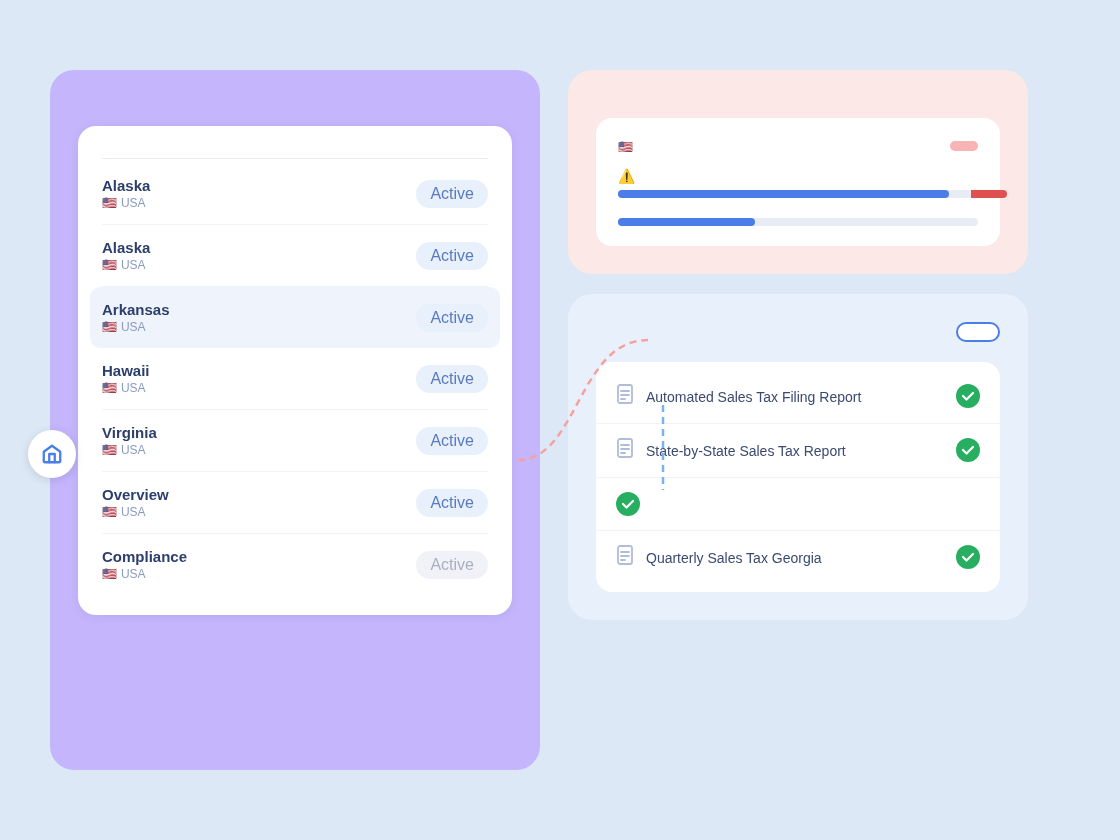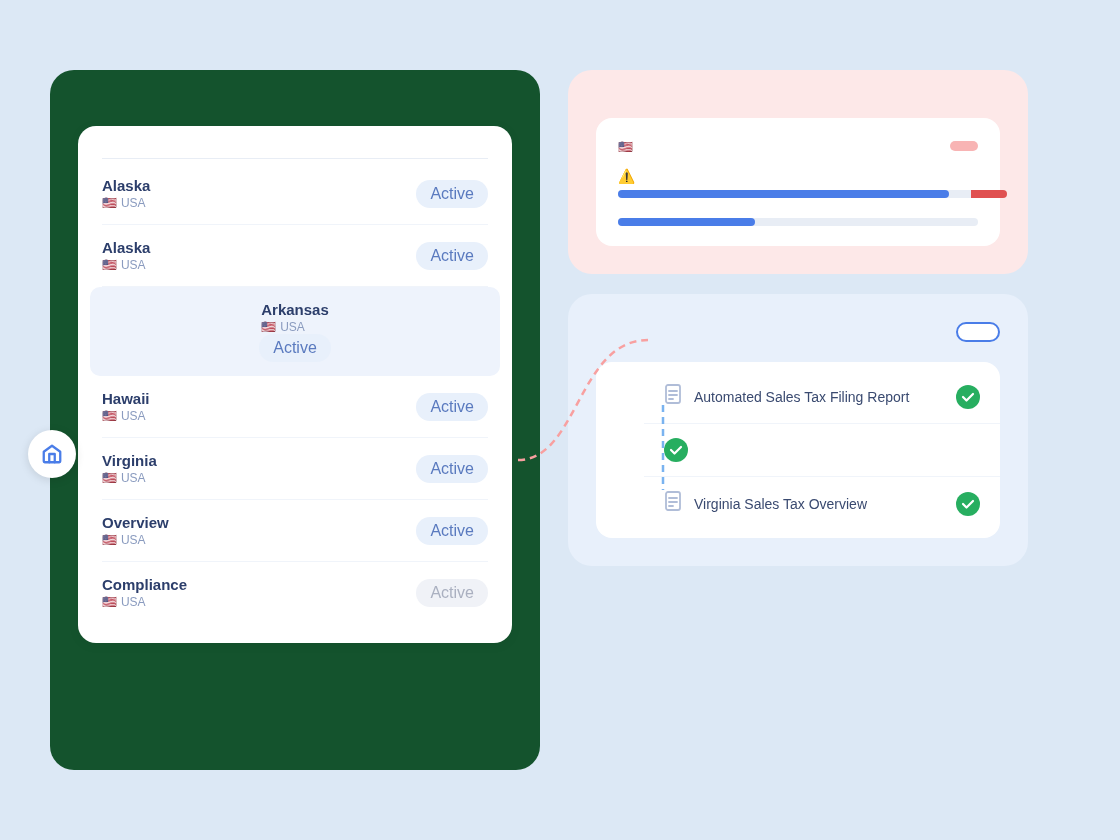--- a/index.html
+++ b/index.html
@@ -16,21 +16,21 @@
     .main-container {
       display: flex;
       gap: 28px;
       align-items: flex-start;
       width: 1020px;
       position: relative;
     }
 
     
     .left-panel {
-      background: #14532d;
+      background: #c4b5fd;
       border-radius: 24px;
       padding: 32px 28px;
       width: 490px;
       min-height: 700px;
       position: relative;
     }
     .left-panel-title {
       font-size: 28px;
       font-weight: 700;
       color: #2c3e6b;
@@ -66,21 +66,20 @@
       align-items: center;
       padding: 14px 0;
       border-bottom: 1px solid #f0f4fa;
     }
     .table-row.highlighted {
       background: #eef3fc;
       margin: 0 -12px;
       padding: 14px 12px;
       border-radius: 10px;
       border-bottom: none;
-      flex-direction: column;
     }
     .table-row:last-child {
       border-bottom: none;
     }
     .location-info .loc-name {
       font-size: 15px;
       font-weight: 600;
       color: #2c3e6b;
     }
     .location-info .loc-country {
@@ -257,24 +256,23 @@
       cursor: pointer;
     }
     .reports-inner {
       background: #fff;
       border-radius: 16px;
       padding: 8px 0;
     }
     .report-row {
       display: flex;
       justify-content: space-between;
-      align-items: center;
+      align-items: flex-start;
       padding: 14px 20px;
       border-bottom: 1px solid #f0f4fa;
-      margin-left: 48px;
     }
     .report-row:last-child { border-bottom: none; }
     .report-left {
       display: flex;
       align-items: center;
       gap: 12px;
     }
     .report-icon {
       color: #b0bdd8;
       font-size: 18px;
@@ -469,37 +467,55 @@
       </span>
       <span class="report-name">Automated Sales Tax Filing Report</span>
     </div>
     <div class="check-icon">
       <svg viewBox="0 0 14 14" fill="none" stroke="#fff" stroke-width="2.2" stroke-linecap="round" stroke-linejoin="round">
         <polyline points="2,7 5.5,10.5 12,4"></polyline>
       </svg>
     </div>
   </div>
             <div class="report-row">
+    <div class="report-left">
+      <span class="report-icon">
+        <svg width="18" height="20" viewBox="0 0 18 20" fill="none" stroke="#b0bdd8" stroke-width="1.8" stroke-linecap="round" stroke-linejoin="round">
+          <rect x="2" y="1" width="14" height="18" rx="2"></rect>
+          <line x1="5" y1="7" x2="13" y2="7"></line>
+          <line x1="5" y1="11" x2="13" y2="11"></line>
+          <line x1="5" y1="15" x2="9" y2="15"></line>
+        </svg>
+      </span>
+      <span class="report-name">State-by-State Sales Tax Report</span>
+    </div>
+    <div class="check-icon">
+      <svg viewBox="0 0 14 14" fill="none" stroke="#fff" stroke-width="2.2" stroke-linecap="round" stroke-linejoin="round">
+        <polyline points="2,7 5.5,10.5 12,4"></polyline>
+      </svg>
+    </div>
+  </div>
+            <div class="report-row">
     <div class="check-icon">
       <svg viewBox="0 0 14 14" fill="none" stroke="#fff" stroke-width="2.2" stroke-linecap="round" stroke-linejoin="round">
         <polyline points="2,7 5.5,10.5 12,4"></polyline>
       </svg>
     </div>
   </div>
             <div class="report-row">
     <div class="report-left">
       <span class="report-icon">
         <svg width="18" height="20" viewBox="0 0 18 20" fill="none" stroke="#b0bdd8" stroke-width="1.8" stroke-linecap="round" stroke-linejoin="round">
           <rect x="2" y="1" width="14" height="18" rx="2"></rect>
           <line x1="5" y1="7" x2="13" y2="7"></line>
           <line x1="5" y1="11" x2="13" y2="11"></line>
           <line x1="5" y1="15" x2="9" y2="15"></line>
         </svg>
       </span>
-      <span class="report-name">Virginia Sales Tax Overview</span>
+      <span class="report-name">Quarterly Sales Tax Georgia</span>
     </div>
     <div class="check-icon">
       <svg viewBox="0 0 14 14" fill="none" stroke="#fff" stroke-width="2.2" stroke-linecap="round" stroke-linejoin="round">
         <polyline points="2,7 5.5,10.5 12,4"></polyline>
       </svg>
     </div>
   </div>
           </div>
       </div>
     </div>

